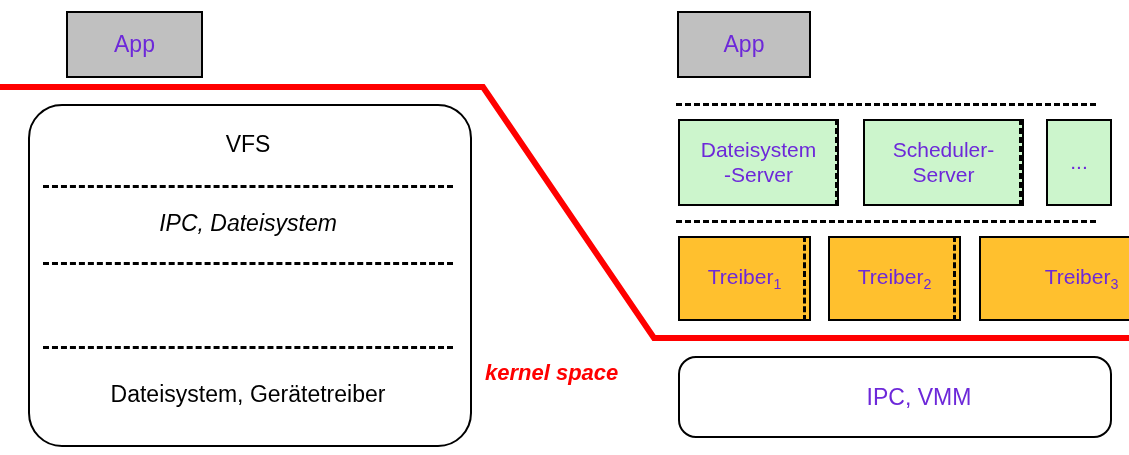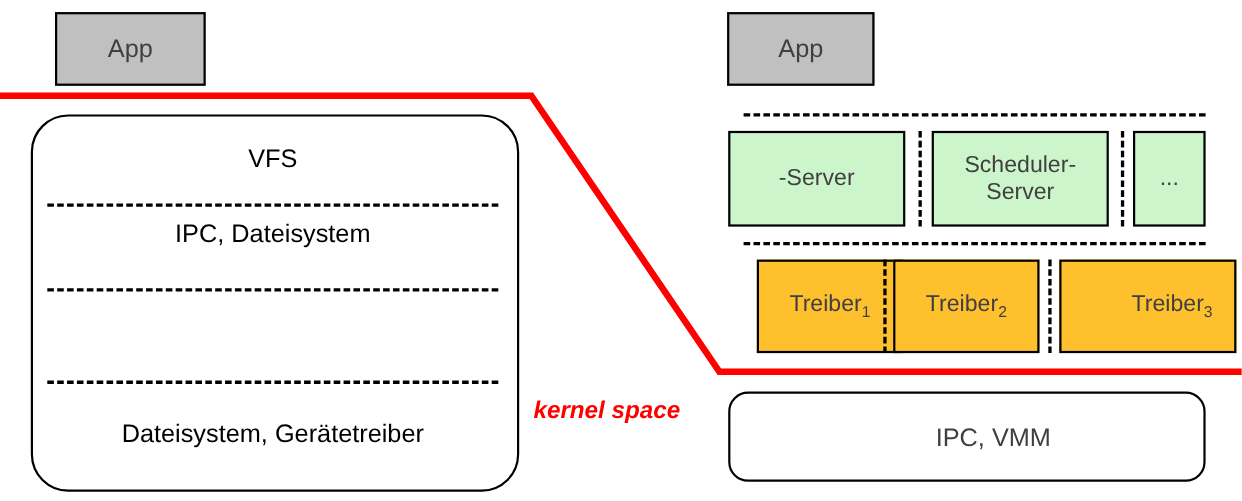--- a/index.html
+++ b/index.html
@@ -17,22 +17,23 @@
   }
 
   
   .box {
     position: absolute;
     box-sizing: border-box;
     display: flex;
     align-items: center;
     justify-content: center;
     text-align: center;
-    color: #404040;
+    color: #6d28d9;
     line-height: 1.15;
+    margin-left: 16px;
   }
 
   .app-box {
     background: #c0c0c0;
     border: 2px solid #000000;
     font-size: 23px;
   }
 
   .monolith {
     background: #ffffff;
@@ -112,55 +113,56 @@
     <span>App</span>
   </div>
 
   <div class="monolith" style="position:absolute; left:28px; top:104px; width:440px; height:339px;"></div>
 
   <div class="stack-label" style="left:28px; top:104px; width:440px; height:81px;">
     <span>VFS</span>
   </div>
   <div class="hdash" style="left:43px; top:185px; width:410px;"></div>
 
-  <div class="stack-label" style="left:28px; top:174px; width:440px; height:77px;">
+  <div class="stack-label" style="left:28px; top:185px; width:440px; height:77px;font-style:italic;">
     <span>IPC, Dateisystem</span>
   </div>
   <div class="hdash" style="left:43px; top:262px; width:410px;"></div>
 
   <div class="hdash" style="left:43px; top:346px; width:410px;"></div>
 
   <div class="stack-label" style="left:28px; top:346px; width:440px; height:97px;">
     <span>Dateisystem, Gerätetreiber</span>
   </div>
 
   <div class="box app-box" style="left:661px; top:11px; width:134px; height:67px;">
     <span>App</span>
   </div>
 
   <div class="hdash" style="left:676px; top:103px; width:420px;"></div>
 
   <div class="box server-box" style="left:662px; top:119px; width:161px; height:87px; flex-direction:column;">
+    <span>Dateisystem</span>
     <span>-Server</span>
   </div>
   <div class="vdash" style="left:835px; top:119px; height:87px;"></div>
 
   <div class="box server-box" style="left:847px; top:119px; width:161px; height:87px; flex-direction:column;">
     <span>Scheduler-</span>
     <span>Server</span>
   </div>
   <div class="vdash" style="left:1019px; top:119px; height:87px;"></div>
 
   <div class="box server-box" style="left:1030px; top:119px; width:66px; height:87px;">
     <span>...</span>
   </div>
 
   <div class="hdash" style="left:676px; top:220px; width:420px;"></div>
 
-  <div class="box driver-box" style="left:688px; top:236px; width:133px; height:85px;">
+  <div class="box driver-box" style="left:662px; top:236px; width:133px; height:85px;">
     <span><span>Treiber</span><sub>1</sub></span>
   </div>
   <div class="vdash" style="left:803px; top:236px; height:85px;"></div>
 
   <div class="box driver-box" style="left:812px; top:236px; width:133px; height:85px;">
     <span><span>Treiber</span><sub>2</sub></span>
   </div>
   <div class="vdash" style="left:953px; top:236px; height:85px;"></div>
 
   <div class="box driver-box" style="left:963px; top:236px; width:161px; height:85px;padding-left:44px;">

